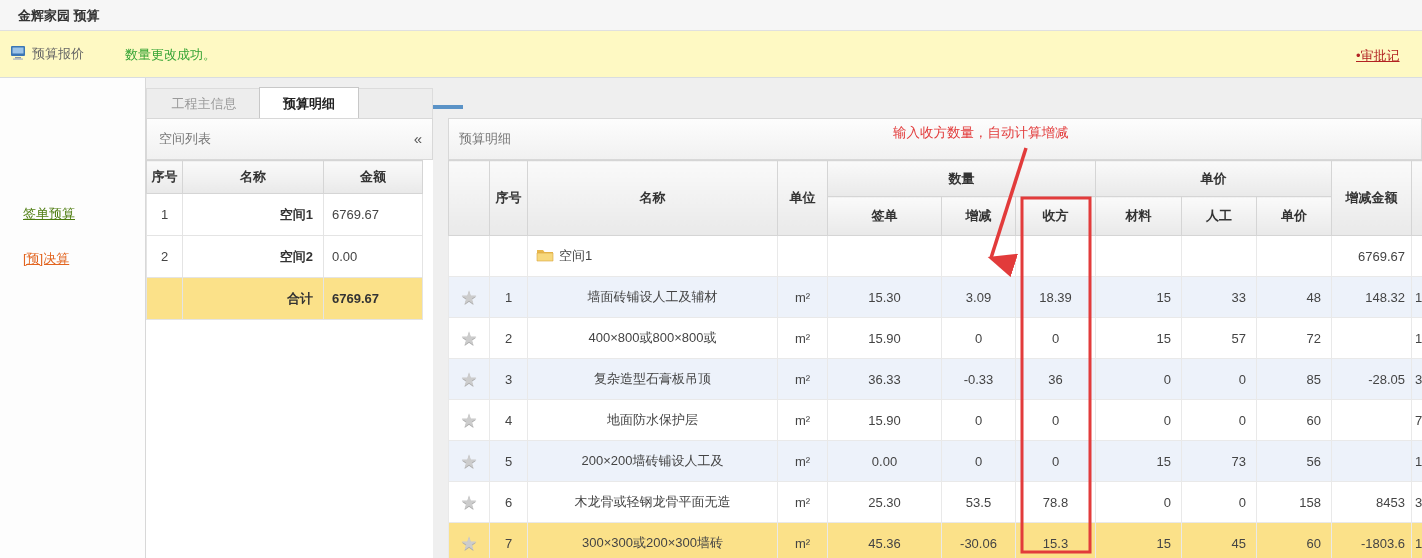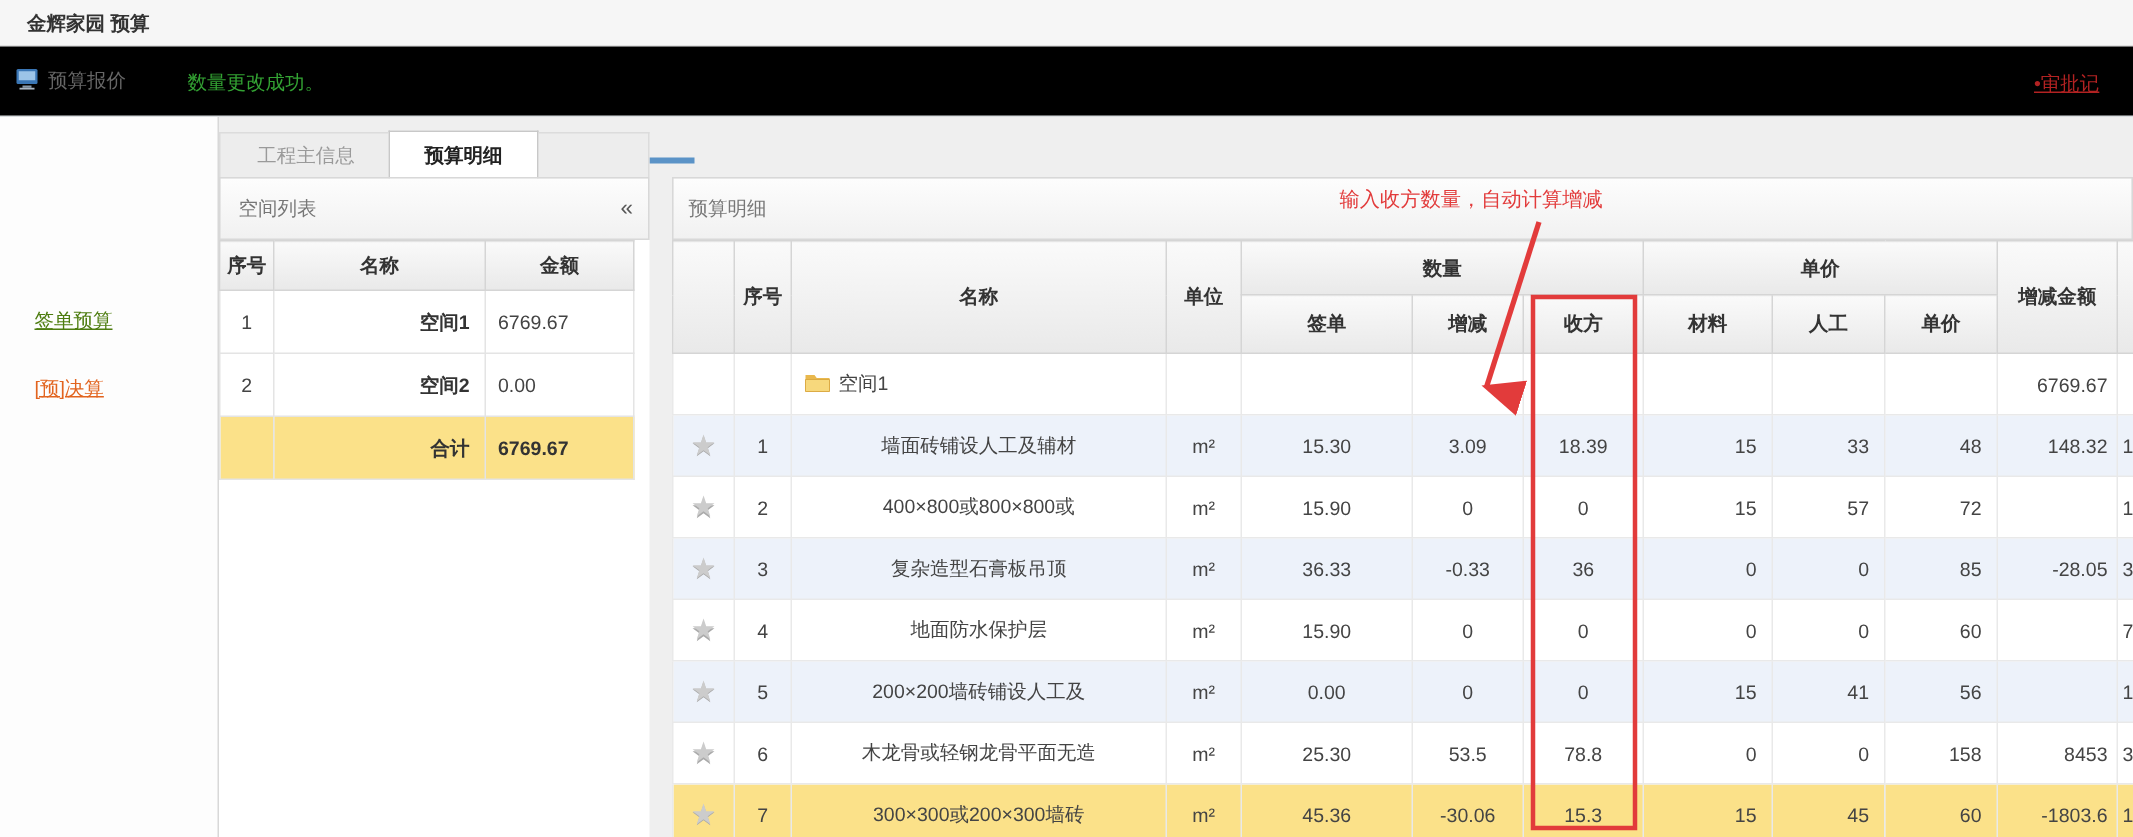--- a/index.html
+++ b/index.html
@@ -14,21 +14,21 @@
     position: absolute; left: 0; top: 0; width: 1422px; height: 31px;
     background: #f6f6f6; border-bottom: 1px solid #e0e0e0;
   }
   .topbar .title {
     position: absolute; left: 18px; top: 7px;
     font-size: 13px; font-weight: bold; color: #333;
   }
   
   .toolbar {
     position: absolute; left: 0; top: 31px; width: 1422px; height: 47px;
-    background: #000000; border-bottom: 1px solid #d9dde0;
+    background: #fef9c3; border-bottom: 1px solid #d9dde0;
   }
   .toolbar .module {
     position: absolute; left: 10px; top: 14px; font-size: 13px; color: #666;
     display: flex; align-items: center; gap: 6px;
   }
   .toolbar .status {
     position: absolute; left: 125px; top: 15px; font-size: 13px; color: #33a333;
   }
   .toolbar .right-link {
     position: absolute; left: 1356px; top: 16px; font-size: 13px;
@@ -332,21 +332,21 @@
 
   <tr class="shade">
     <td class="c-star"><span class="star">★</span></td>
     <td class="c-seq">5</td>
     <td class="c-name">200×200墙砖铺设人工及</td>
     <td class="c-unit">m²</td>
     <td class="c-sign">0.00</td>
     <td class="c-change blue">0</td>
     <td class="c-recv blue">0</td>
     <td class="c-mat">15</td>
-    <td class="c-labor">41</td>
+    <td class="c-labor">73</td>
     <td class="c-price">56</td>
     <td class="c-amount"></td>
     <td class="c-edge">1</td>
   </tr>
 
   <tr>
     <td class="c-star"><span class="star">★</span></td>
     <td class="c-seq">6</td>
     <td class="c-name">木龙骨或轻钢龙骨平面无造</td>
     <td class="c-unit">m²</td>

